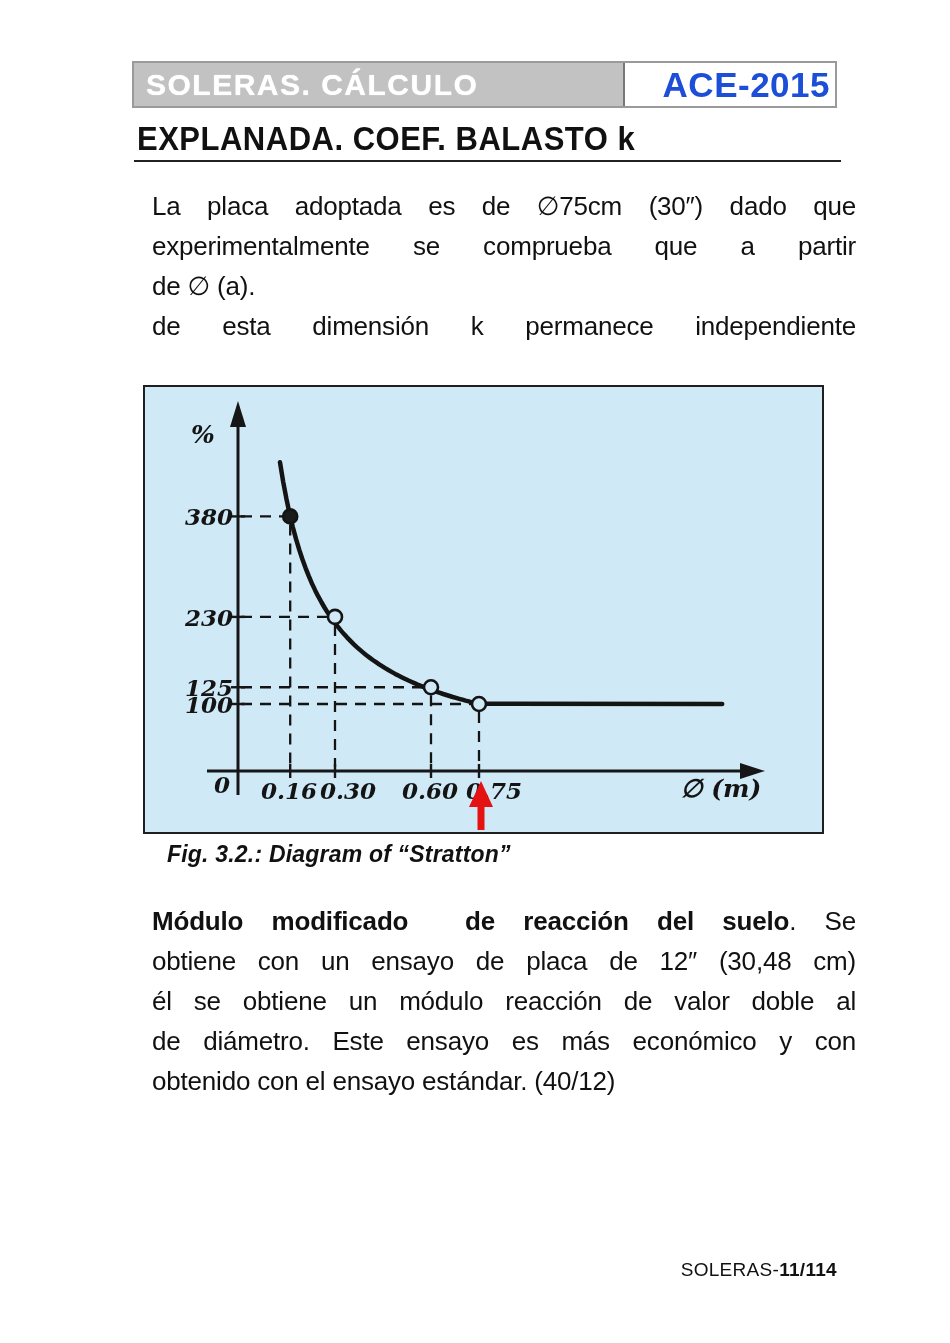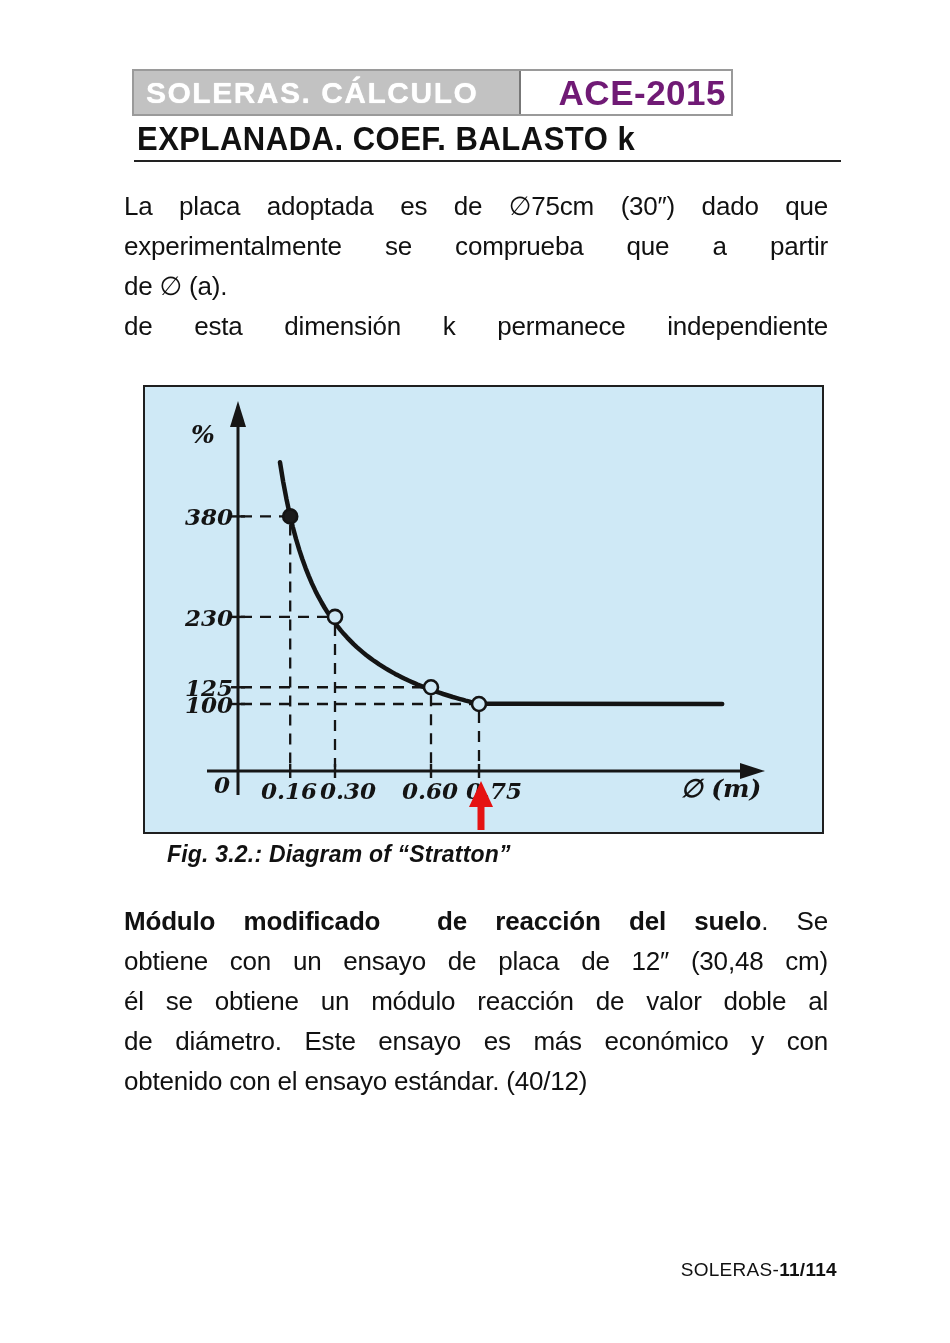--- a/index.html
+++ b/index.html
@@ -3,47 +3,47 @@
 <meta charset="utf-8">
 <style>
   html,body{margin:0;padding:0;background:#e9e9e9;}
   .page{
     position:relative; width:950px; height:1343px; background:#ffffff;
     margin:0 auto; overflow:hidden;
     font-family:"Liberation Sans","DejaVu Sans",sans-serif; color:#111;
   }
   
   .header-strip{
-    position:absolute; left:132px; top:69px; width:601px; height:47px;
+    position:absolute; left:132px; top:61px; width:705px; height:47px;
     display:flex; box-sizing:border-box; border:2px solid #9a9a9a;
   }
   .header-left{
     flex:1; background:#c2c2c2; color:#ffffff;
     font-size:30px; font-weight:bold; letter-spacing:1.5px;
     display:flex; align-items:center; padding-left:12px;
     text-shadow:0 0 1px #ffffff;
   }
   .header-right{
-    width:212px; background:#ffffff; color:#701a75;
+    width:212px; background:#ffffff; color:#1d4ed8;
     font-size:35px; font-weight:bold; letter-spacing:0.5px;
     display:flex; align-items:center; justify-content:flex-end;
     padding-right:5px; box-sizing:border-box; border-left:2px solid #777;
   }
   
   .page-title{
     position:absolute; left:137px; top:120px;
     font-size:31px; font-weight:800; letter-spacing:0.5px;
     transform:scaleY(1.08); transform-origin:left top; white-space:nowrap;
   }
   .title-rule{
     position:absolute; left:134px; top:160px; width:707px; height:2px; background:#222;
   }
   
   .para{
-    position:absolute; left:124px; width:704px;
+    position:absolute; left:152px; width:704px;
     font-size:26px; line-height:40px; letter-spacing:-0.2px;
   }
   .para .line{
     text-align:justify; text-align-last:justify; white-space:pre-wrap;
   }
   .para .line.last{ text-align-last:left; }
   .para b{ font-weight:bold;margin-top:44px; }
   #para1{ top:186px; }
   #para2{ top:901px; }
   

